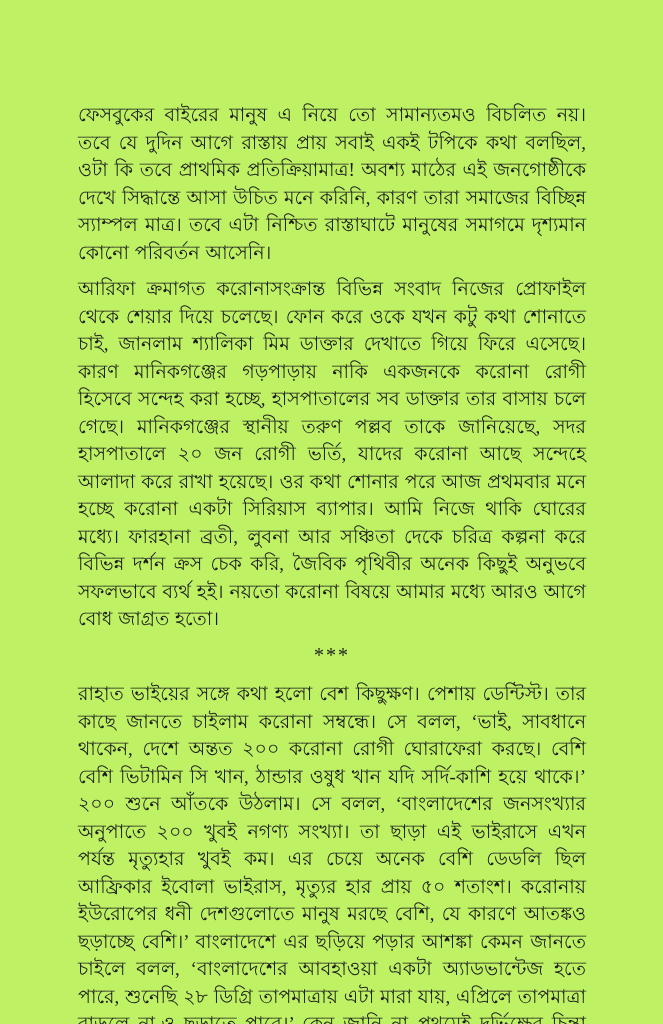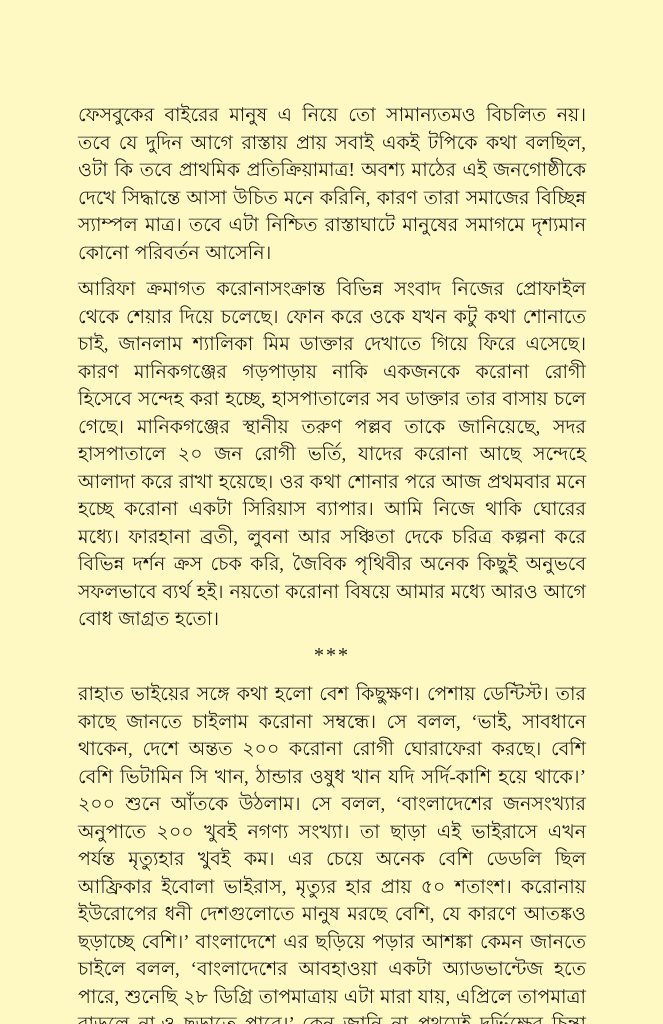--- a/index.html
+++ b/index.html
@@ -6,21 +6,21 @@
 
   html, body {
     background: #ffffff;
   }
 
   .book-page {
     position: relative;
     width: 663px;
     height: 1024px;
     margin: 0 auto;
-    background: #fef9c3;
+    background: #bef264;
     overflow: hidden;
     font-family: "Liberation Serif", "DejaVu Serif", serif;
   }
 
   .text-column {
     position: absolute;
     left: 78px;
     top: 101px;
     width: 508px;
     color: #1c1c1c;

